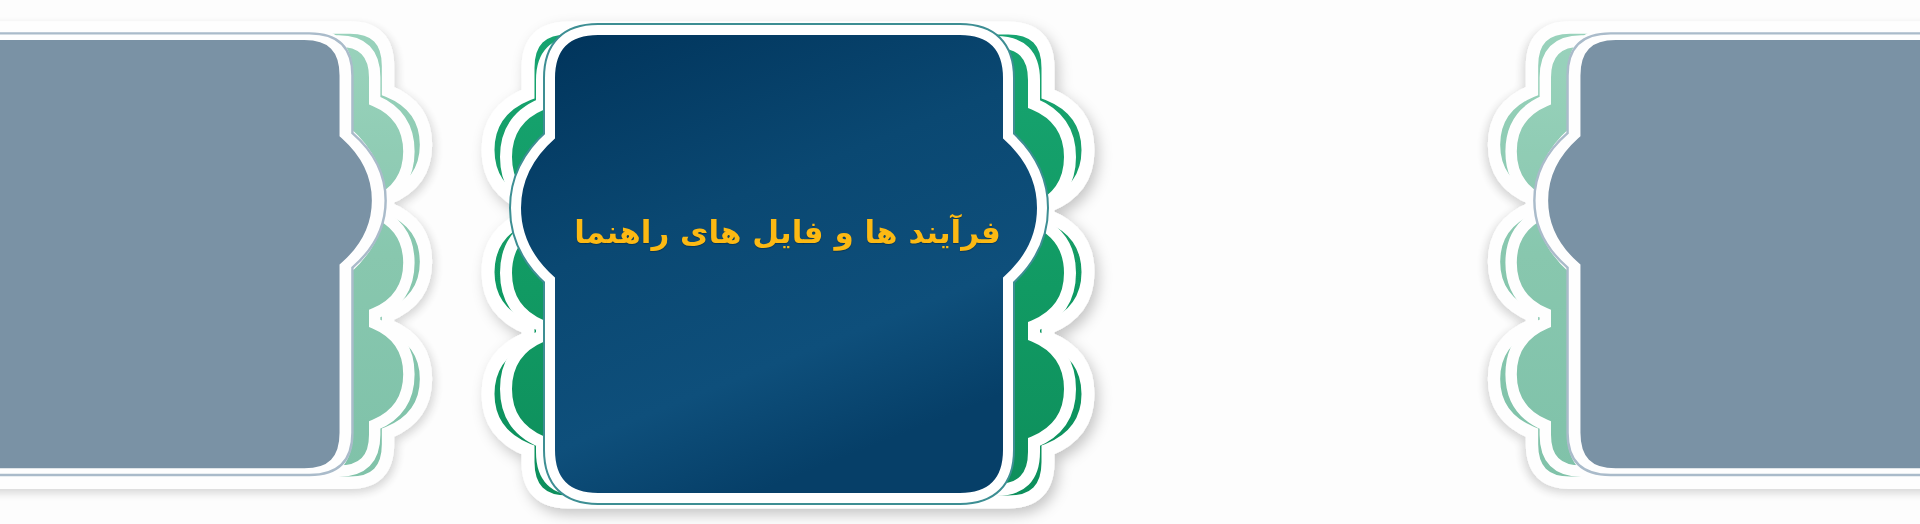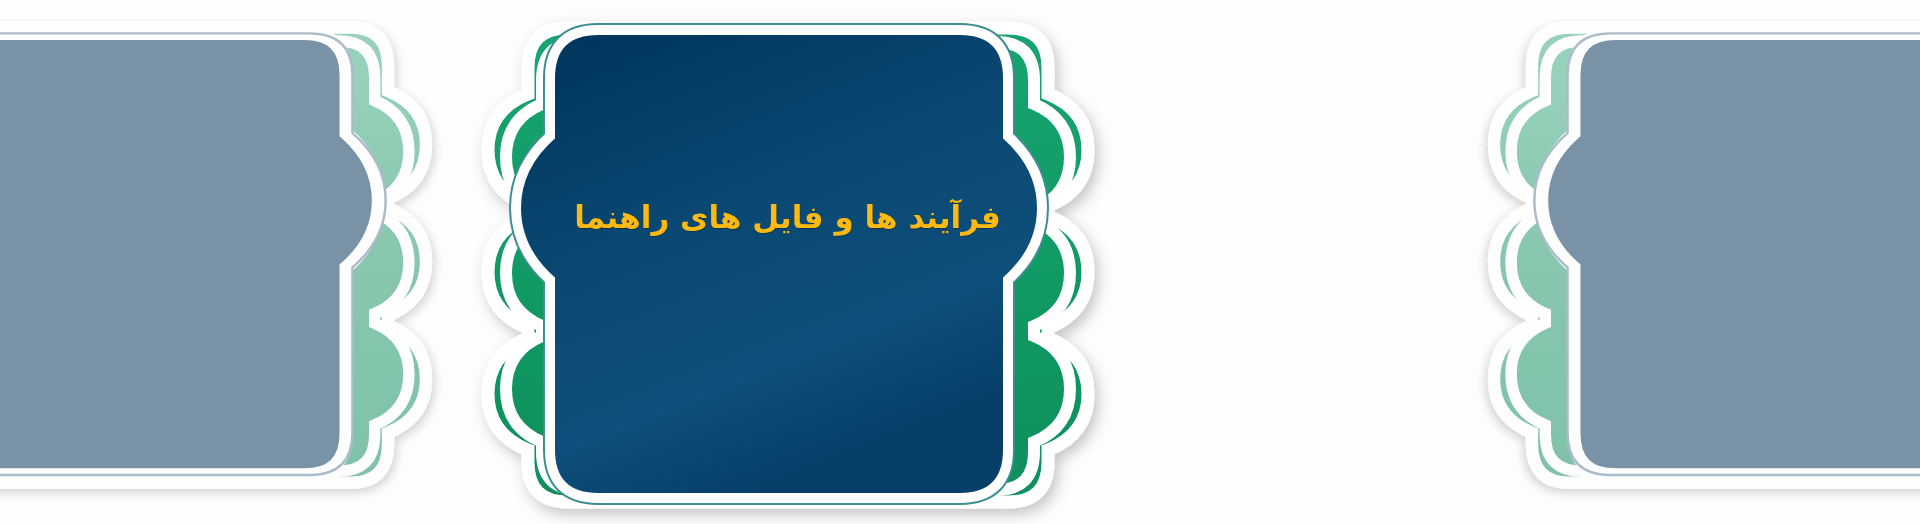--- a/index.html
+++ b/index.html
@@ -13,21 +13,21 @@
   }
   #stage{
     position:absolute;inset:0;
     width:1920px;height:524px;
   }
   #stage svg{display:block;width:1920px;height:524px;}
 
   
   .title-layer{
     position:absolute;
-    left:455px; top:75px;
+    left:455px; top:90px;
     width:665px; height:285px;
     display:flex;align-items:center;justify-content:center;
     pointer-events:none;
   }
   .banner-title{
     direction:rtl;
     unicode-bidi:bidi-override;
     color:#fcb913;
     font-family:"DejaVu Sans","Liberation Sans",sans-serif;
     font-weight:bold;

